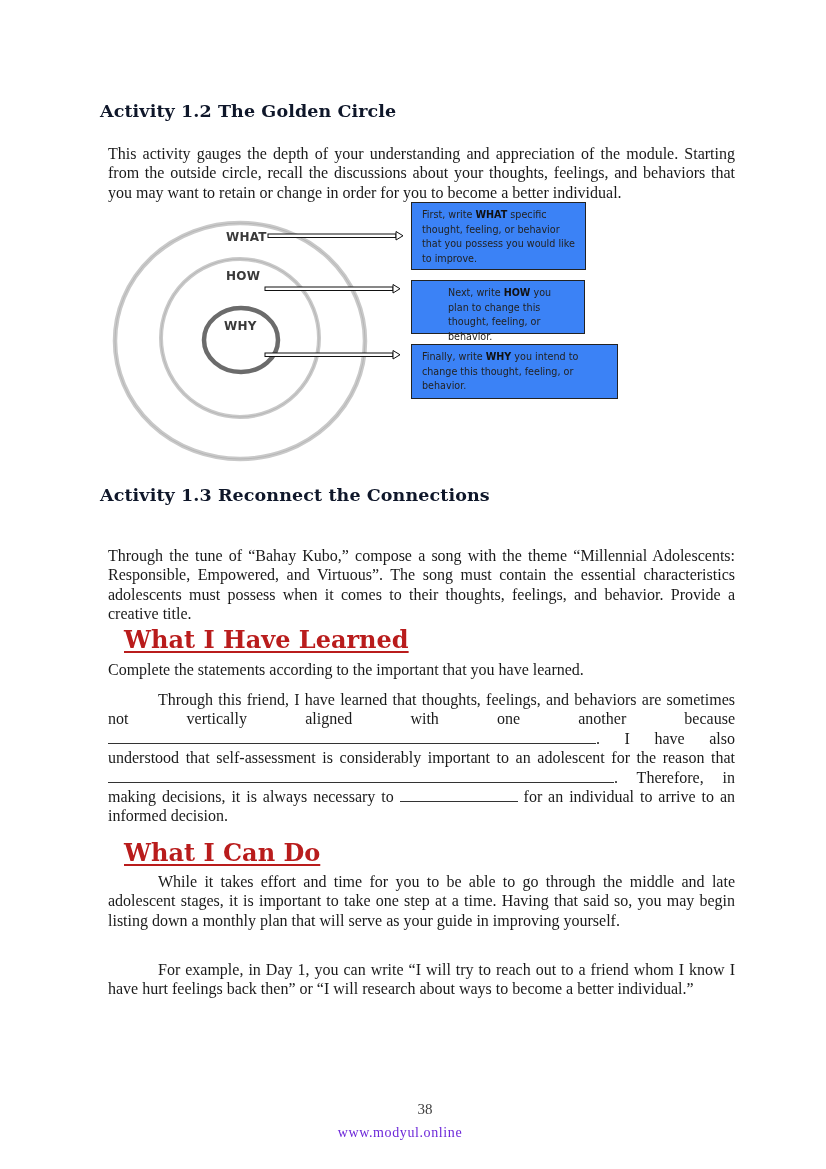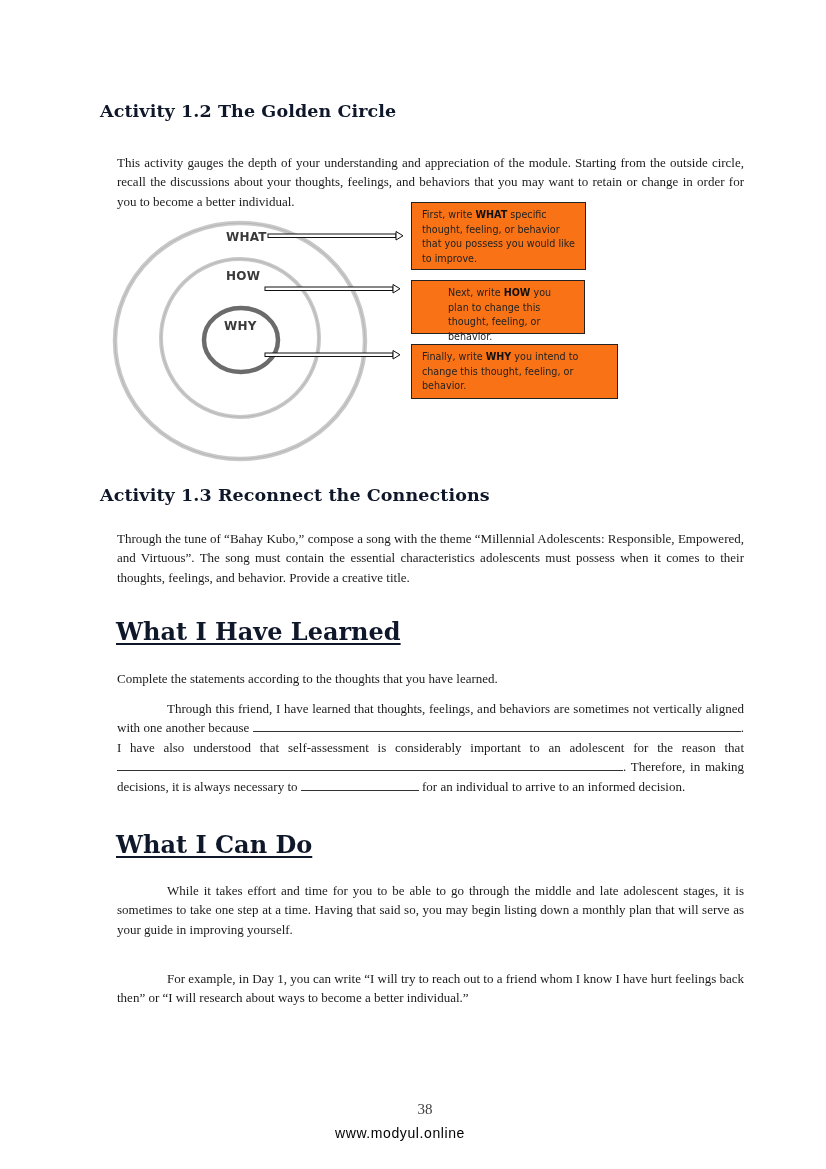--- a/index.html
+++ b/index.html
@@ -10,55 +10,55 @@
   }
   .h-activity {
     position: absolute; left: 100px;
     font-family: "DejaVu Serif", serif; font-weight: bold;
     font-size: 17.5px; letter-spacing: 0.1px; color: #0f172a;
     margin: 0; white-space: nowrap;
   }
   .h-section {
     position: absolute; left: 108px;
     font-family: "DejaVu Serif", serif; font-weight: bold;
-    font-size: 24px; color: #0f172a; margin: 8px;
+    font-size: 24px; color: #b91c1c; margin: 16px;
     text-decoration: underline; text-decoration-thickness: 2px;
     text-underline-offset: 3px; white-space: nowrap;
   }
   .para {
     position: absolute; left: 100px; width: 627px;
     font-family: "Liberation Serif", serif;
-    font-size: 13px; line-height: 19.4px;
-    text-align: justify; margin: 17px; color: #1a1a1a;
+    font-size: 16px; line-height: 19.4px;
+    text-align: justify; margin: 8px; color: #1a1a1a;
   }
   .para.indent { text-indent: 50px; }
   .blank {
     display: inline-block; border-bottom: 1px solid #333;
     height: 13px; vertical-align: baseline;
   }
   .callout {
     position: absolute; left: 411px; border: 1.3px solid #222;
     box-sizing: border-box; padding: 5px 10px 4px 10px;
     font-family: "DejaVu Sans", "Liberation Sans", sans-serif;
     font-size: 9.6px; line-height: 14.6px; color: #222;
-    background: #f97316;
+    background: #3b82f6;
   }
   .callout b { font-weight: bold; color: #111; }
   .diagram { position: absolute; left: 0; top: 0; width: 826px; height: 480px; pointer-events: none; }
   .ring-label {
     position: absolute; font-family: "DejaVu Sans", "Liberation Sans", sans-serif;
     font-weight: bold; font-size: 12px; color: #3a3a3a; letter-spacing: 0.2px;
   }
   .page-number {
     position: absolute; left: 0; width: 826px; top: 1101px; text-align: center;
     font-family: "Liberation Serif", serif; font-size: 15px; color: #404040; margin-left: 12px;
   }
   .watermark {
     position: absolute; left: 0; width: 800px; top: 1125px; text-align: center;
-    font-family: Liberation Sans, sans-serif; font-size: 14px; color: #000000;
+    font-family: Liberation Serif, serif; font-size: 14px; color: #6d28d9;
     letter-spacing: 0.6px;
   }
 </style>
 </head>
 <body>
 
 <h2 class="h-activity" style="top:101px;">Activity 1.2 The Golden Circle</h2>
 <p class="para" style="top:136px;">This activity gauges the depth of your understanding and appreciation of the module. Starting from the outside circle, recall the discussions about your thoughts, feelings, and behaviors that you may want to retain or change in order for you to become a better individual.</p>
 
 <svg class="diagram" viewBox="0 0 826 480" width="826" height="480">
@@ -93,30 +93,30 @@
   <span>First, write </span><b>WHAT</b><span> specific thought, feeling, or behavior that you possess you would like to improve.</span>
 </div>
 <div class="callout" style="top:280px; width:174px; height:54px;padding-left:36px;">
   <span>Next, write </span><b>HOW</b><span> you plan to change this thought, feeling, or behavior.</span>
 </div>
 <div class="callout" style="top:344px; width:207px; height:55px;">
   <span>Finally, write </span><b>WHY</b><span> you intend to change this thought, feeling, or behavior.</span>
 </div>
 
 <h2 class="h-activity" style="top:485px;text-align:right;">Activity 1.3 Reconnect the Connections</h2>
-<p class="para" style="top:512px;">Through the tune of “Bahay Kubo,” compose a song with the theme “Millennial Adolescents: Responsible, Empowered, and Virtuous”. The song must contain the essential characteristics adolescents must possess when it comes to their thoughts, feelings, and behavior. Provide a creative title.</p>
+<p class="para" style="top:538px;">Through the tune of “Bahay Kubo,” compose a song with the theme “Millennial Adolescents: Responsible, Empowered, and Virtuous”. The song must contain the essential characteristics adolescents must possess when it comes to their thoughts, feelings, and behavior. Provide a creative title.</p>
 
 <h1 class="h-section" style="top:609px;">What I Have Learned</h1>
-<p class="para" style="top:652px;">Complete the statements according to the thoughts that you have learned.</p>
+<p class="para" style="top:652px;">Complete the statements according to the important that you have learned.</p>
 <p class="para indent" style="top:682px; text-align-last:auto;">
   <span>Through this friend, I have learned that thoughts, feelings, and behaviors are sometimes not vertically aligned with one another because</span>
   <span class="blank" style="width:488px;"></span><span>. I have also understood that self-assessment is considerably important to an adolescent for the reason that</span>
   <span class="blank" style="width:506px;"></span><span>. Therefore, in making decisions, it is always necessary to</span>
   <span class="blank" style="width:118px;"></span>
   <span>for an individual to arrive to an informed decision.</span>
 </p>
 
 <h1 class="h-section" style="top:822px;">What I Can Do</h1>
-<p class="para indent" style="top:864px;">While it takes effort and time for you to be able to go through the middle and late adolescent stages, it is sometimes to take one step at a time. Having that said so, you may begin listing down a monthly plan that will serve as your guide in improving yourself.</p>
+<p class="para indent" style="top:864px;">While it takes effort and time for you to be able to go through the middle and late adolescent stages, it is important to take one step at a time. Having that said so, you may begin listing down a monthly plan that will serve as your guide in improving yourself.</p>
 <p class="para indent" style="top:952px;font-family:Liberation Serif, serif;">For example, in Day 1, you can write “I will try to reach out to a friend whom I know I have hurt feelings back then” or “I will research about ways to become a better individual.”</p>
 
 <div class="page-number">38</div>
 <div class="watermark">www.modyul.online</div>
 
 </body></html>

